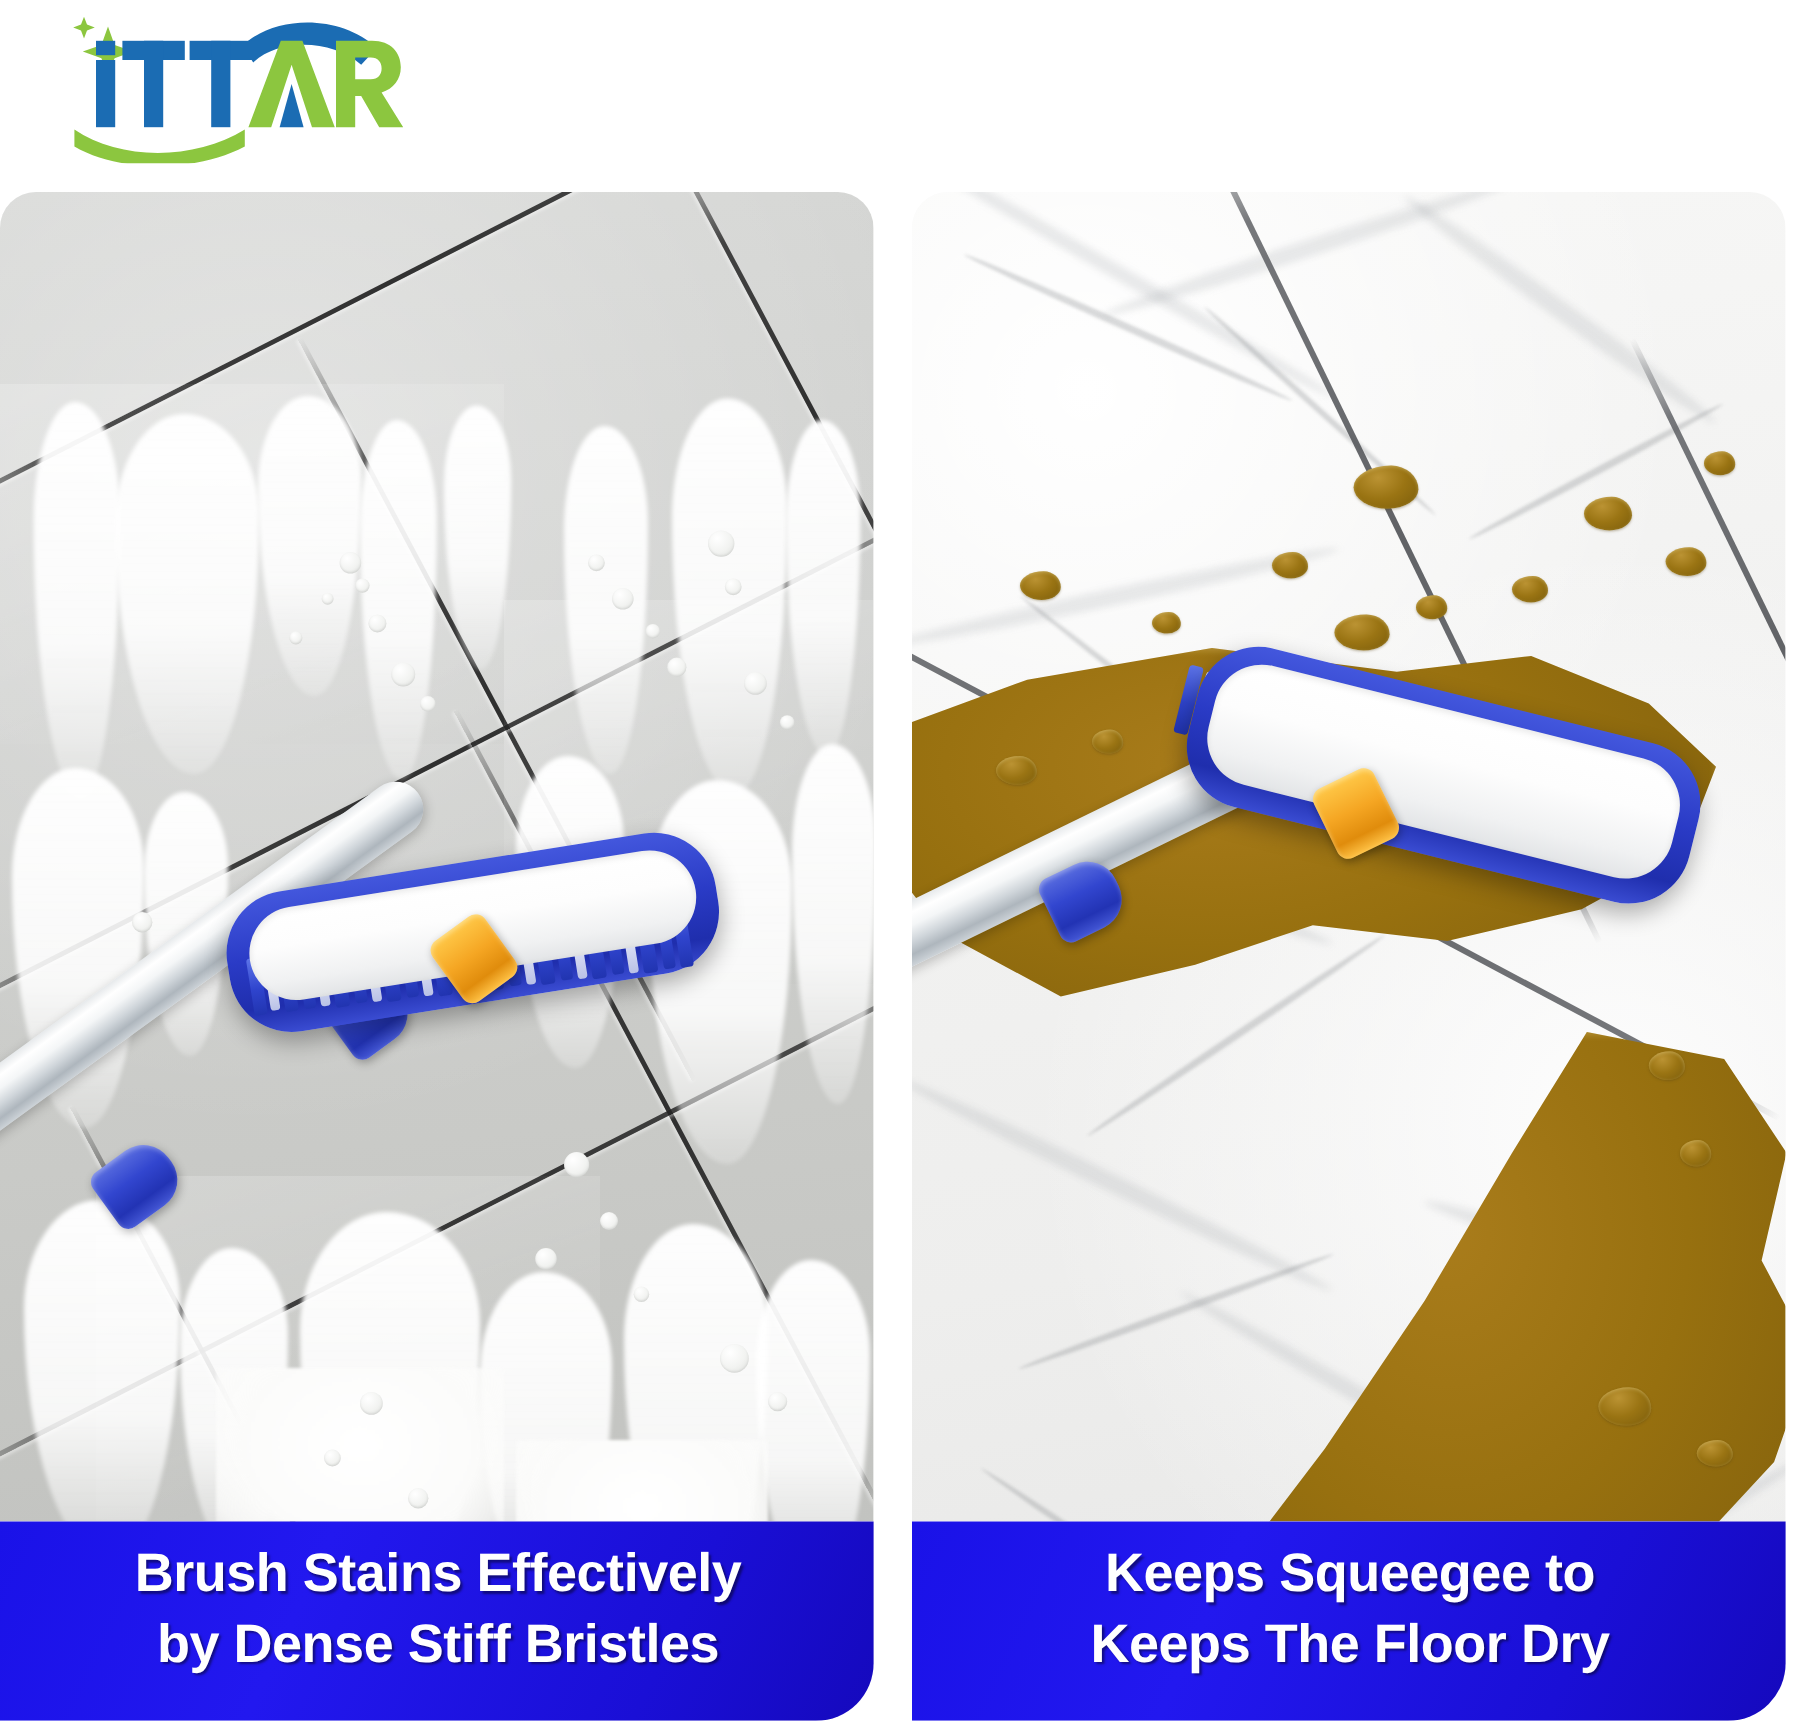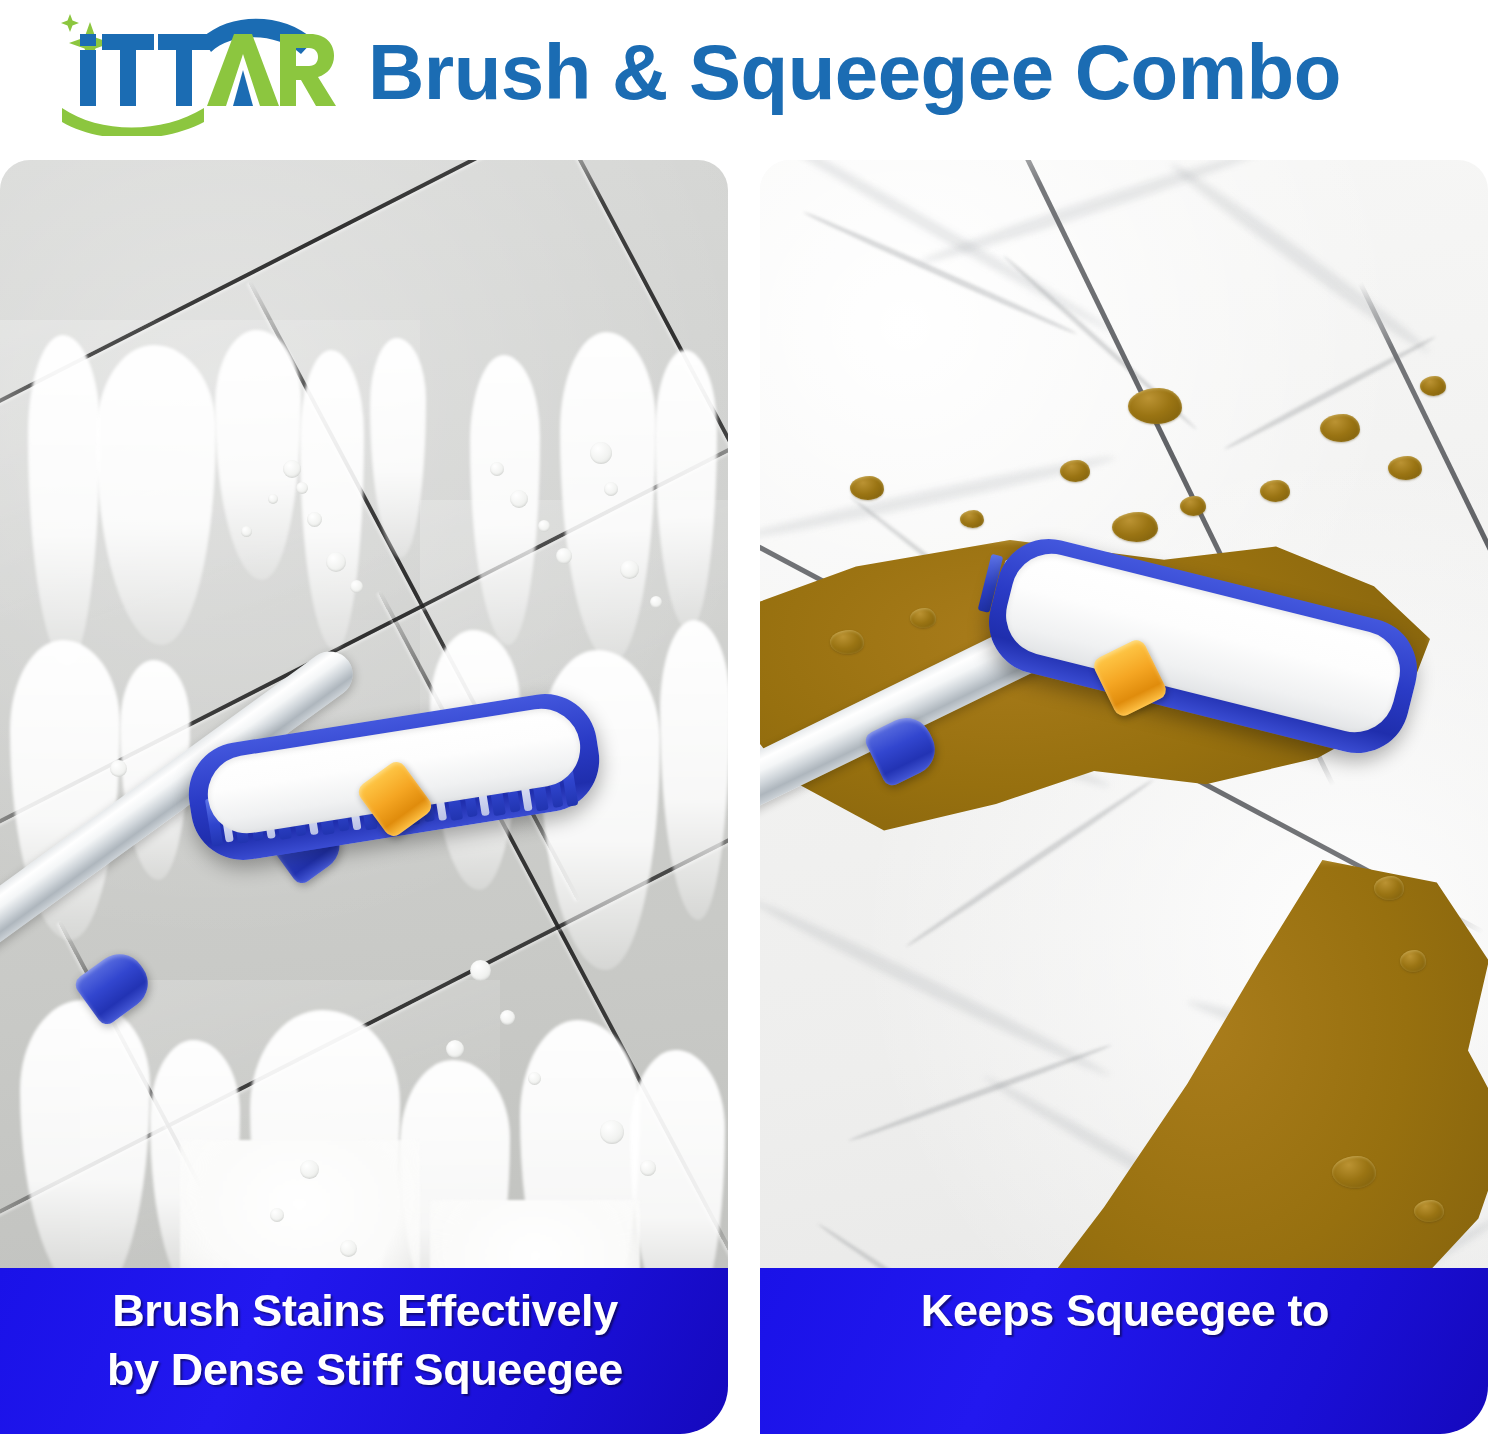--- a/index.html
+++ b/index.html
@@ -230,21 +230,20 @@
       <rect x="124" y="30" width="16" height="72" fill="#1B6CB3"></rect>
 
       <path d="M155 102 L182 30 L200 30 L227 102 L208 102 L191 50 L174 102 Z" fill="#8CC63F"></path>
 
       <path d="M181 102 L191 66 L201 102 Z" fill="#1B6CB3"></path>
 
       <path d="M228 30 L258 30 C274 30 282 40 282 52 C282 62 276 70 266 73 L284 102 L264 102 L249 76 L244 76 L244 102 L228 102 Z M244 44 L244 62 L257 62 C263 62 266 58 266 53 C266 48 263 44 257 44 Z" fill="#8CC63F"></path>
     </svg>
   </div>
 
-  <div id="headline">Brush &amp; Squeegee Combo</div>
 </div>
 
 <div class="panel" id="panel-left">
   <div class="panel-photo" id="photo-tiles">
 
     <div class="grout" style="left:-120px; top:300px;  width:1000px; transform:rotate(-27deg);"></div>
     <div class="grout" style="left:250px;  top:120px;  width:700px;  transform:rotate(62deg);"></div>
     <div class="grout" style="left:-80px;  top:700px;  width:1000px; transform:rotate(-27deg);"></div>
     <div class="grout" style="left:380px;  top:430px;  width:760px;  transform:rotate(62deg);"></div>
     <div class="grout" style="left:-60px;  top:1080px; width:1000px; transform:rotate(-27deg);"></div>
@@ -446,18 +445,19 @@
 
       <div class="head-blade" style="left:244px; top:432px; width:398px; height:102px; transform:rotate(14deg);"></div>
 
       <div class="joint" style="left:342px; top:486px; width:56px; height:64px; transform:rotate(-26deg);"></div>
     </div>
   </div>
 </div>
 
 <div class="caption" id="caption-left">
   <span class="line">Brush Stains Effectively</span>
-  <span class="line">by Dense Stiff Squeegee</span>
+  <span class="line">by Dense Stiff Bristles</span>
 </div>
 
 <div class="caption" id="caption-right">
   <span class="line">Keeps Squeegee to</span>
+  <span class="line">Keeps The Floor Dry</span>
 </div>
 
 </body></html>

